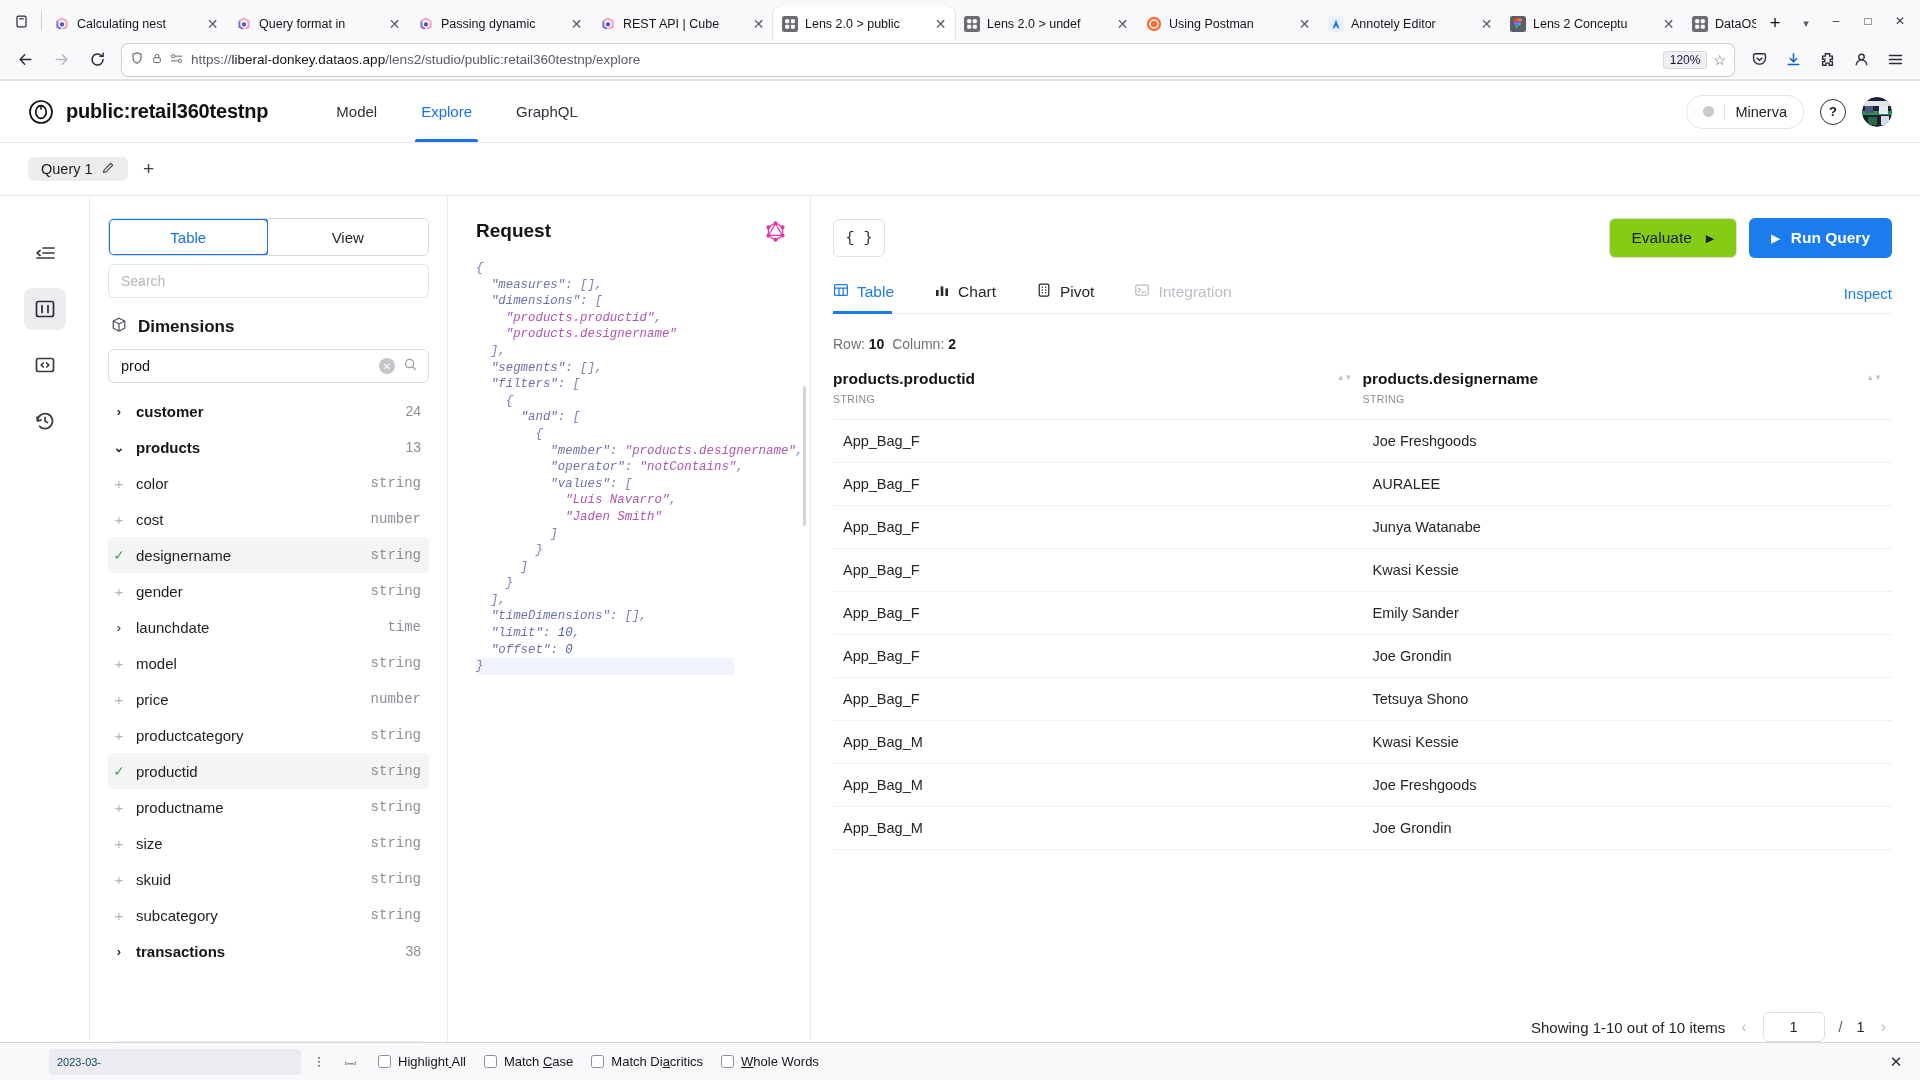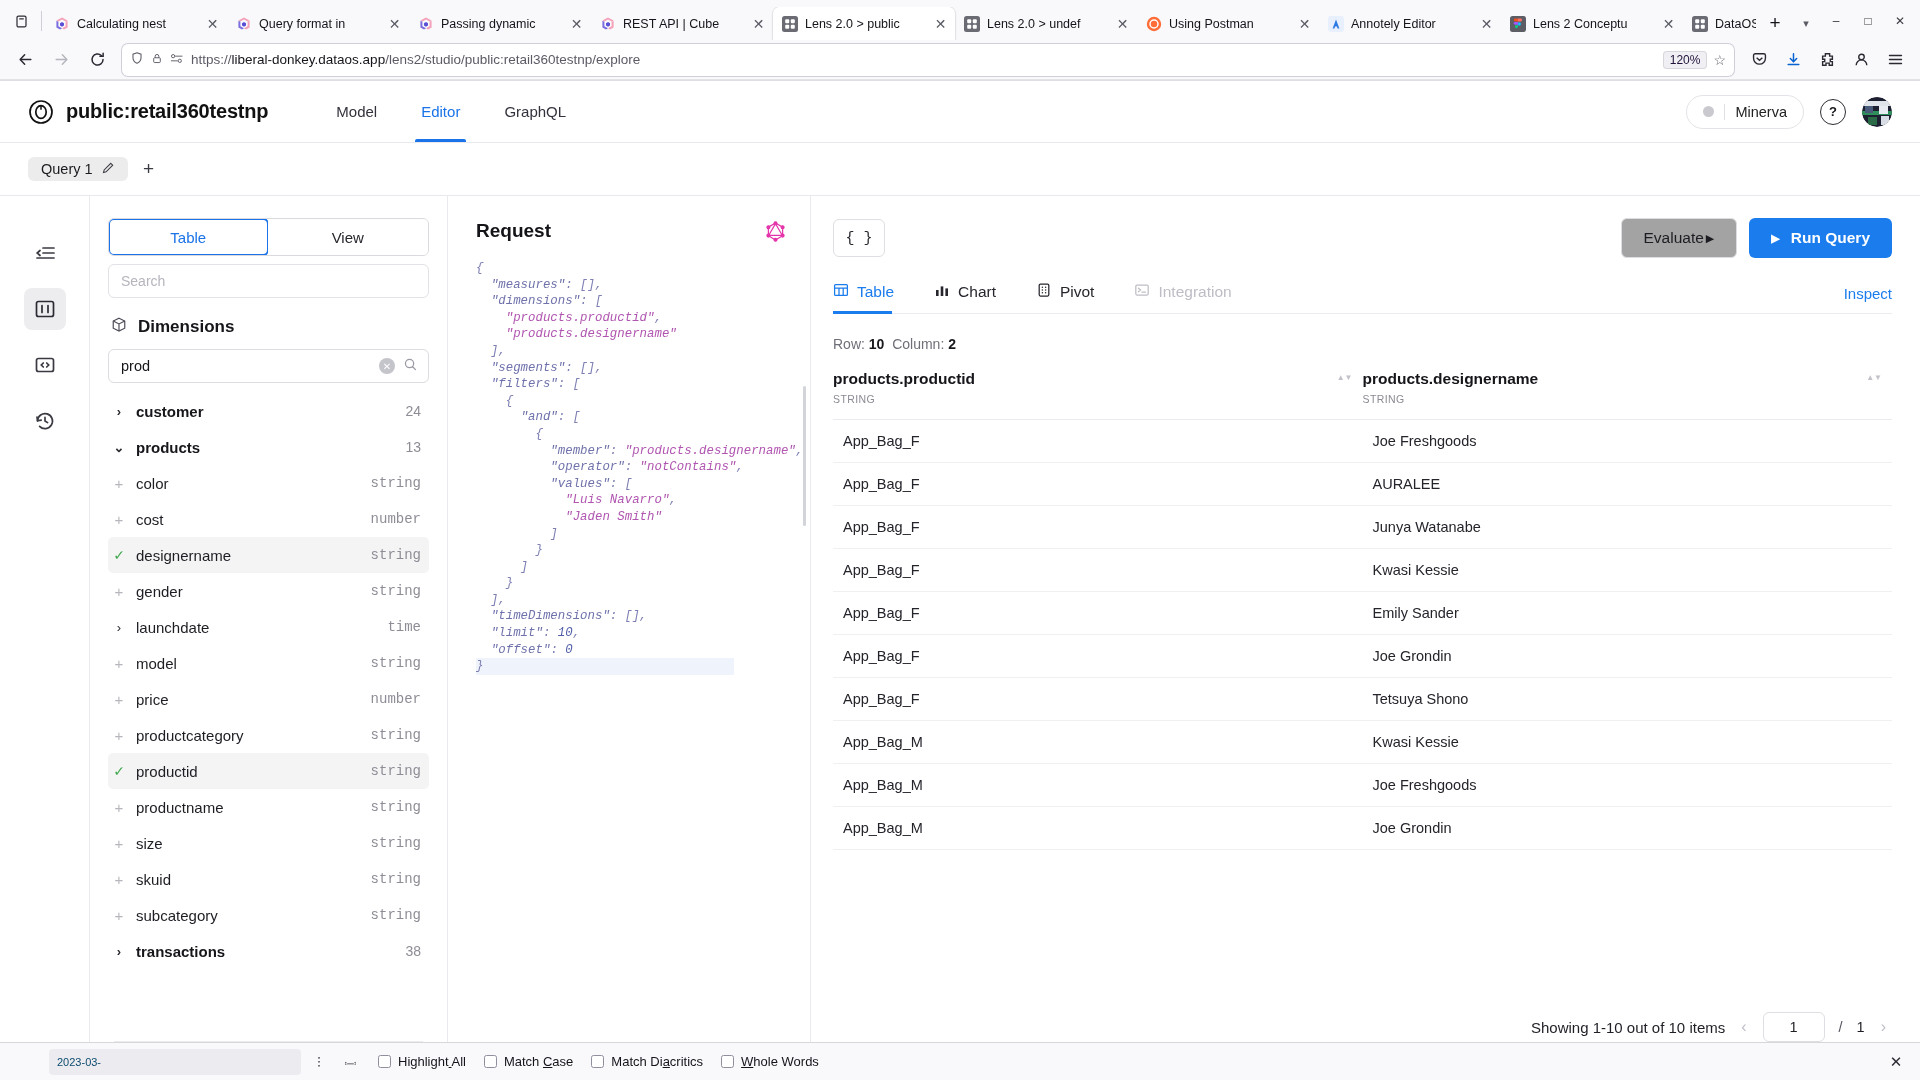--- a/index.html
+++ b/index.html
@@ -170,22 +170,22 @@
   .code .hl { background:#eef3fc; display:inline-block; width:258px; }
   .req-scroll { position:absolute; right:4px; top:190px; width:3px; height:140px; background:#d3d3da; border-radius:2px;}
 
   
   .results { flex:1 1 auto; min-width:0; display:flex; flex-direction:column; padding: 22px 28px 0 22px; }
   .res-top { display:flex; align-items:center; flex:0 0 auto; }
   .json-btn { width:52px; height:38px; border:1px solid #dedee3; border-radius:6px;
      display:flex;align-items:center;justify-content:center; font-size:15px; color:#26262d;
      font-family:"Liberation Mono", monospace;}
   .res-top-right { margin-left:auto; display:flex; align-items:center; gap: 12px; }
-  .btn-eval { height:40px; padding: 0 22px; border:1px solid #dcdce1; border-radius:6px; background:#a3a3a3;
-     display:flex;align-items:center; gap:2px; font-size:15.5px; color:#1c1c22;}
+  .btn-eval { height:40px; padding: 0 22px; border:1px solid #dcdce1; border-radius:6px; background:#84cc16;
+     display:flex;align-items:center; gap:14px; font-size:15.5px; color:#1c1c22;}
   .btn-run { height:40px; padding: 0 22px; border-radius:6px; background:#1b7ced; color:#fff;
      display:flex;align-items:center; gap:11px; font-size:15.5px; font-weight:600;}
   .tri { font-size:11px; line-height:1; }
 
   .res-tabs { display:flex; align-items:flex-end; margin-top: 24px; border-bottom:1px solid #ececf0; flex:0 0 auto; }
   .res-tab { display:flex; align-items:center; gap:8px; padding: 0 16px 11px 2px; margin-right: 22px;
      font-size:15.5px; color:#26262d; position:relative;}
   .res-tab:first-child { padding-left:0; }
   .res-tab.active { color:#1b7ced; }
   .res-tab.active::after { content:""; position:absolute; left:0; right:18px; bottom:-1px; height:3px; background:#1b7ced; }
@@ -461,21 +461,21 @@
           <svg width="26" height="26" viewBox="0 0 26 26" fill="none" stroke="#111" stroke-width="1.7">
             <circle cx="13" cy="13" r="11"></circle>
               <ellipse cx="13" cy="13" rx="5.2" ry="6.4"></ellipse>
             <path d="M13 6.6v4.2" stroke-width="1.5"></path>
           </svg>
         </span>
         <span class="brand-name">public:retail360testnp</span>
       </div>
       <div class="app-nav" id="app-nav">
           <div class="app-nav-item">Model</div>
-          <div class="app-nav-item active">Editor</div>
+          <div class="app-nav-item active">Explore</div>
           <div class="app-nav-item">GraphQL</div>
         </div>
       <div class="app-header-right">
         <div class="user-pill">
           <span class="user-dot"></span>
           <span class="pill-div"></span>
           <span>Minerva</span>
         </div>
         <div class="help-btn">?</div>
         <div class="avatar">

